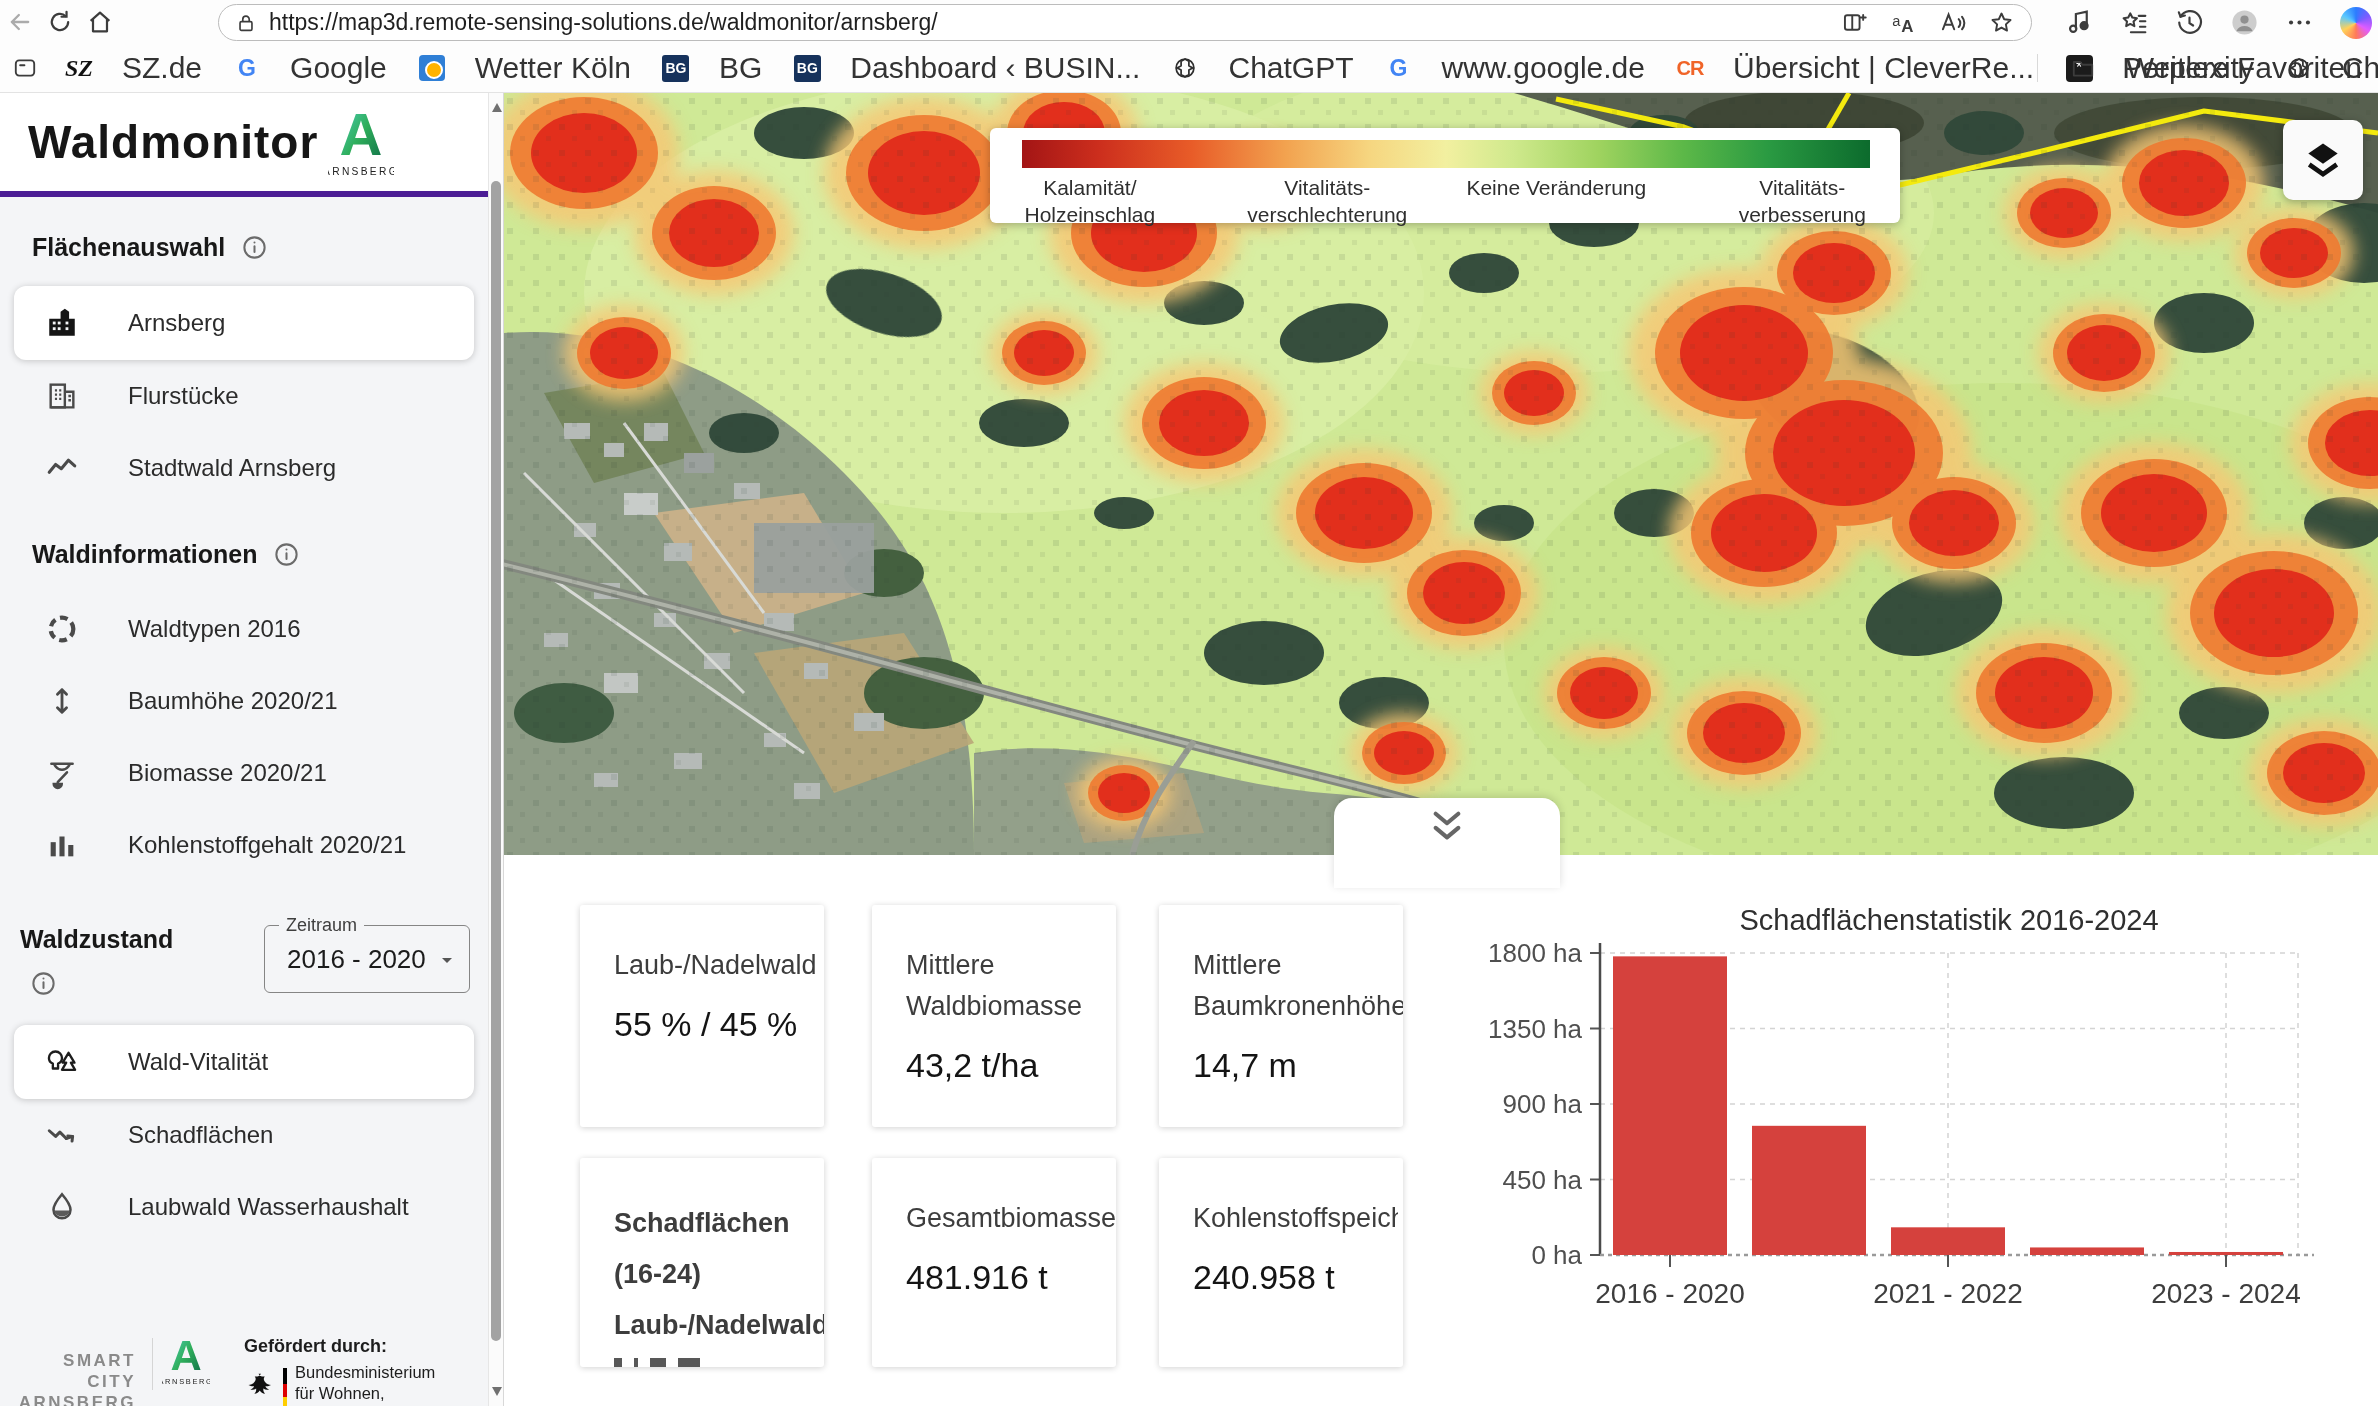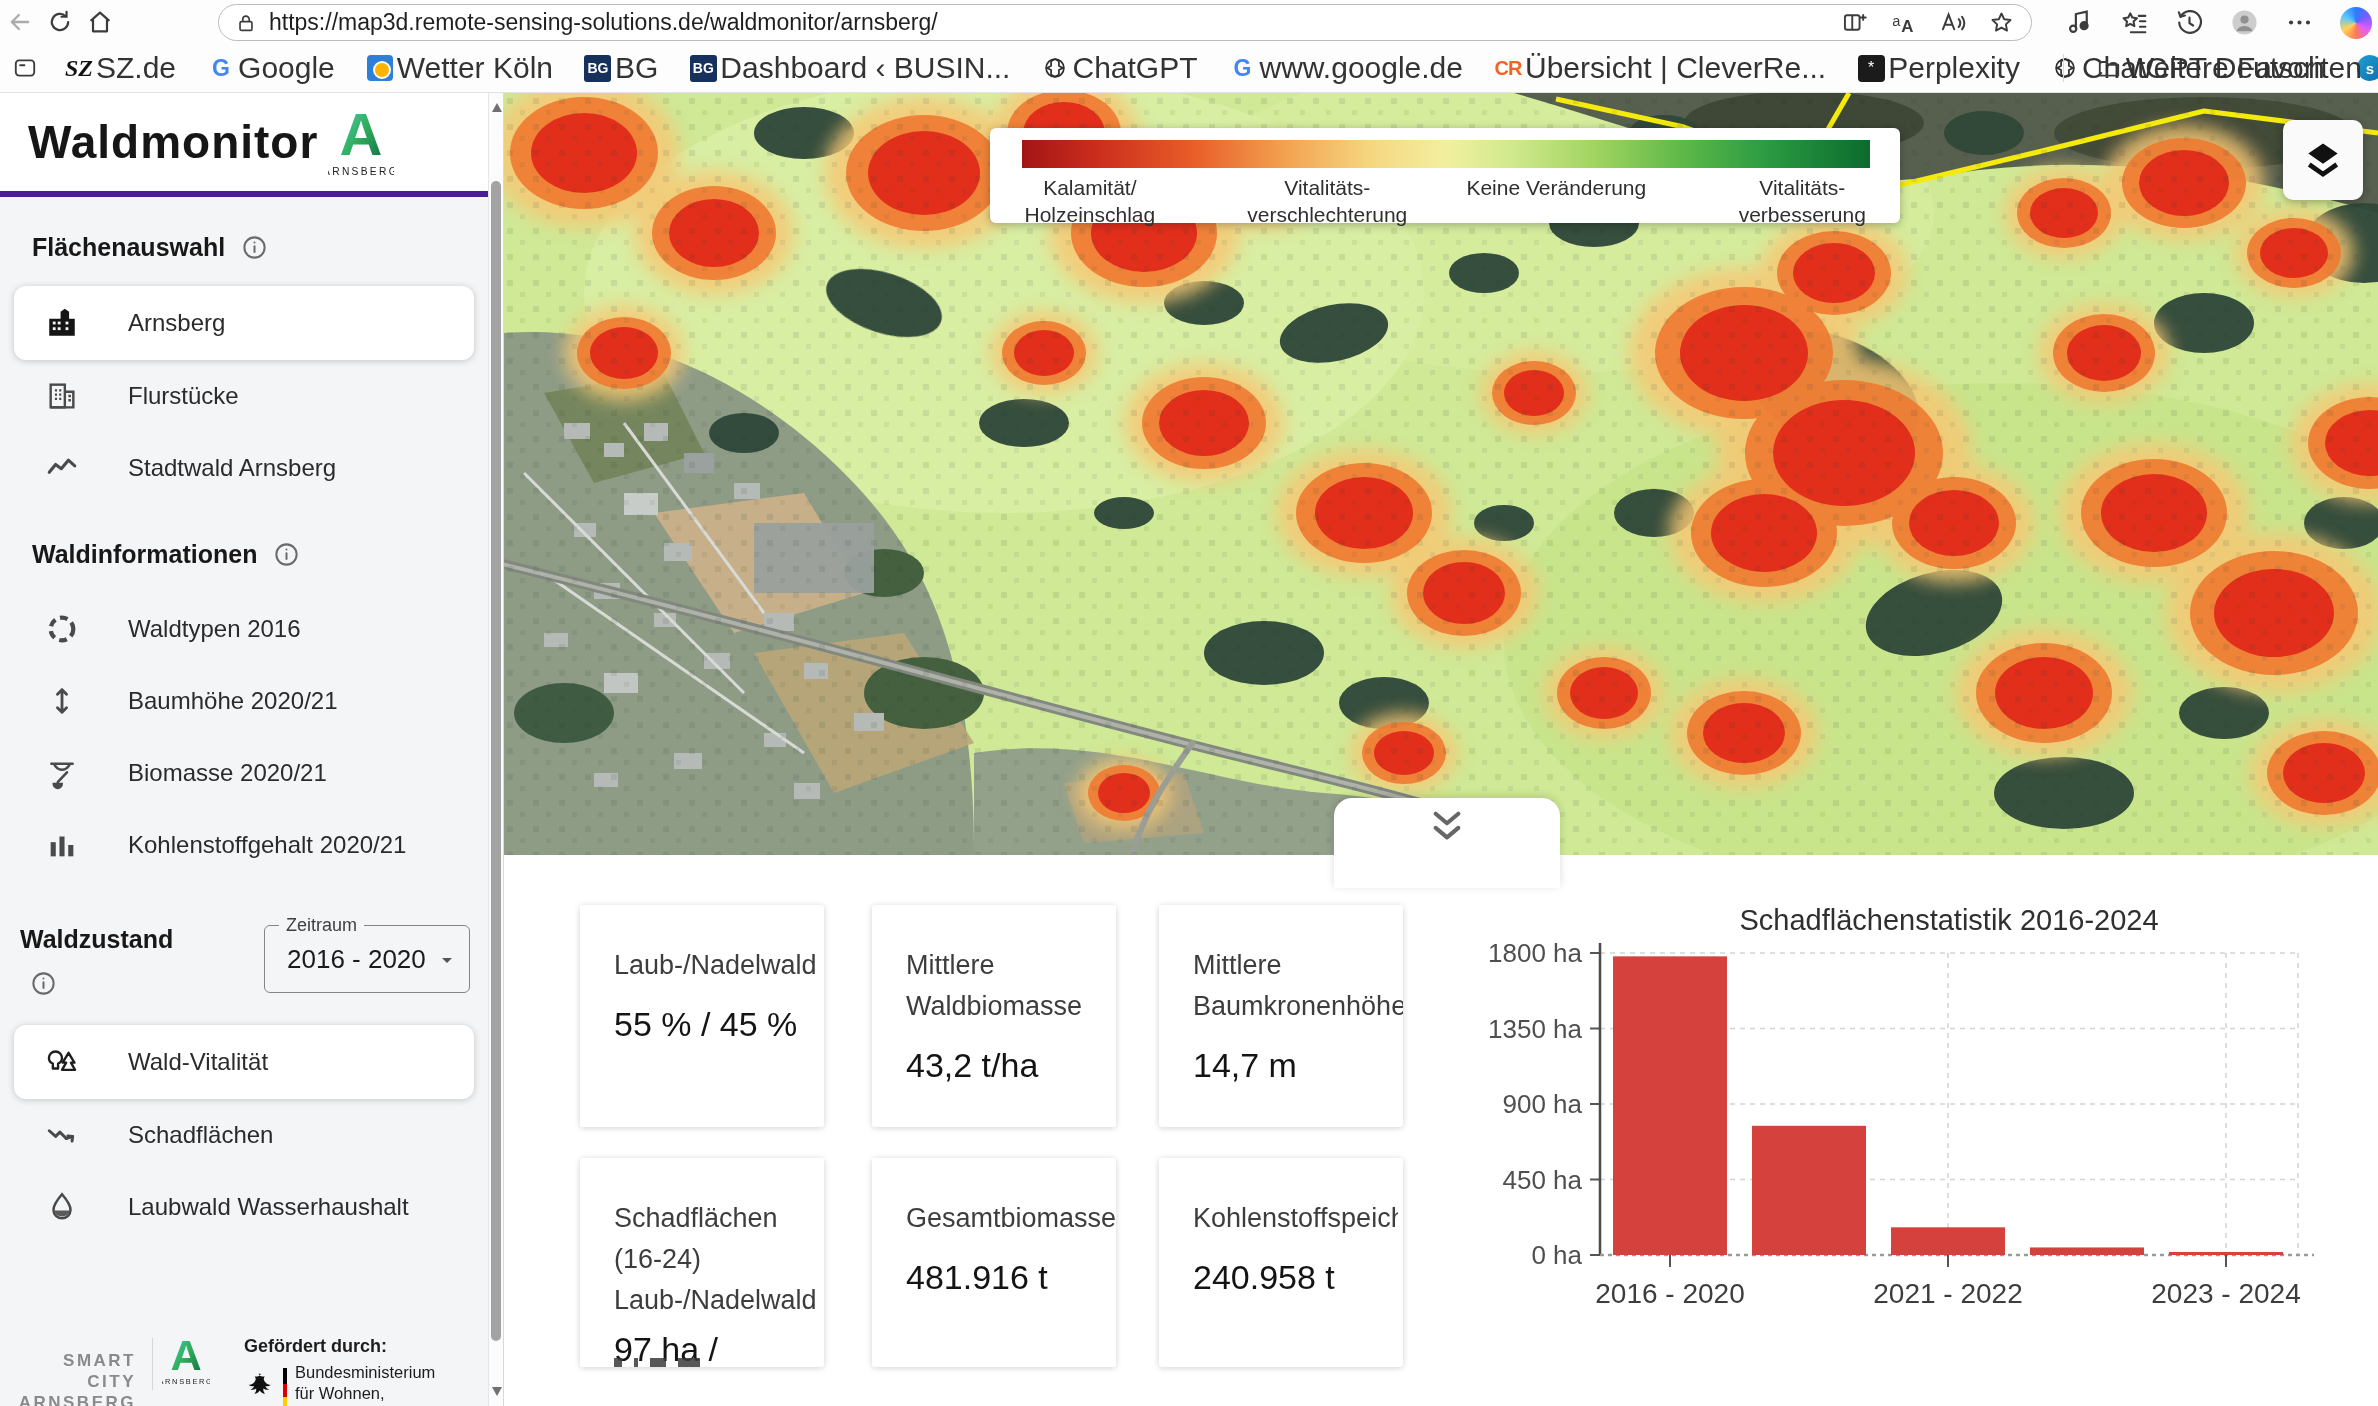--- a/index.html
+++ b/index.html
@@ -19,21 +19,21 @@
   .pillicons { display:flex; align-items:center; gap:22px; }
   .pillicons svg { width:27px; height:27px; }
   .chromeright { position:absolute; right:6px; top:4px; height:37px; display:flex; align-items:center; gap:26px; }
   .chromeright svg { width:29px; height:29px; }
   .ic-copilot { width:32px; height:32px; border-radius:50%;
     background:conic-gradient(#2b7cff,#7a5cff,#e05cff,#ff7a59,#ffd159,#59c8ff,#2b7cff); }
 
   
   .bookmarks { position:absolute; left:0; top:44px; width:2378px; height:49px; background:#fdfdfd;
     border-bottom:1px solid #e3e3e3; display:flex; align-items:center; padding-left:10px; }
-  .bm { display:flex; align-items:center; gap:2px; margin-right:30px; cursor:default; }
+  .bm { display:flex; align-items:center; gap:28px; margin-right:30px; cursor:default; }
   .bm .lbl { font-size:30px; color:#333; white-space:nowrap; }
   .bmicon { width:30px; height:30px; display:flex; align-items:center; justify-content:center; flex:0 0 auto; }
   .bmicon svg { width:26px; height:26px; }
   .bmdiv { width:1px; height:28px; background:#d9d9d9; margin:0 18px 0 6px; }
   .bm-right { position:absolute; right:16px; display:flex; align-items:center; gap:12px; }
   .ic-sz { font-family:"Liberation Serif",serif; font-style:italic; font-weight:bold; font-size:24px; color:#111; }
   .ic-g { font-size:23px; font-weight:bold; color:#4285f4; }
   .ic-wetter { width:26px; height:26px; background:#2f7fd6; border-radius:4px; position:relative; }
   .ic-wetter::after { content:""; position:absolute; left:6px; top:6px; width:14px; height:14px;
     border-radius:50%; background:#ffb300; border:2px solid #fff; }
@@ -108,21 +108,21 @@
   .chevcard svg { width:46px; height:34px; margin-top:12px; }
 
   
   .panel { position:absolute; left:504px; top:855px; width:1874px; height:551px; background:#fff; }
   .card { position:absolute; width:244px; background:#fff; border-radius:3px;
     box-shadow:0 1px 6px rgba(0,0,0,.18); padding:40px 0 0 34px; overflow:hidden; }
   .card.r1 { height:222px; } .card.r2 { height:209px; }
   .card .lbl { font-size:27px; color:#3d3d3d; line-height:41px; width:190px; }
   .card .lbl.nowrap { white-space:nowrap; width:205px; overflow:hidden; }
   .card .val { font-size:34px; font-weight:500; color:#141414; margin-top:16px; line-height:44px; width:200px; }
-  .card.tight .lbl { line-height:41px; } .card.tight .val { margin-top:6px; }
+  .card.tight .lbl { line-height:51px;font-weight:bold; } .card.tight .val { margin-top:6px; }
   .cut-marks { position:absolute; left:34px; bottom:-3px; height:12px; width:150px; opacity:.85;
     background:linear-gradient(90deg,#3a3a3a 0 8px,transparent 8px 20px,#3a3a3a 20px 24px,transparent 24px 36px,#3a3a3a 36px 52px,transparent 52px 64px,#3a3a3a 64px 86px,transparent 86px); }
   .chartbox { position:absolute; left:956px; top:35px; width:918px; height:430px; }
 </style>
 </head>
 <body>
 
 <div class="page">
 
   <svg width="0" height="0" style="position:absolute">

